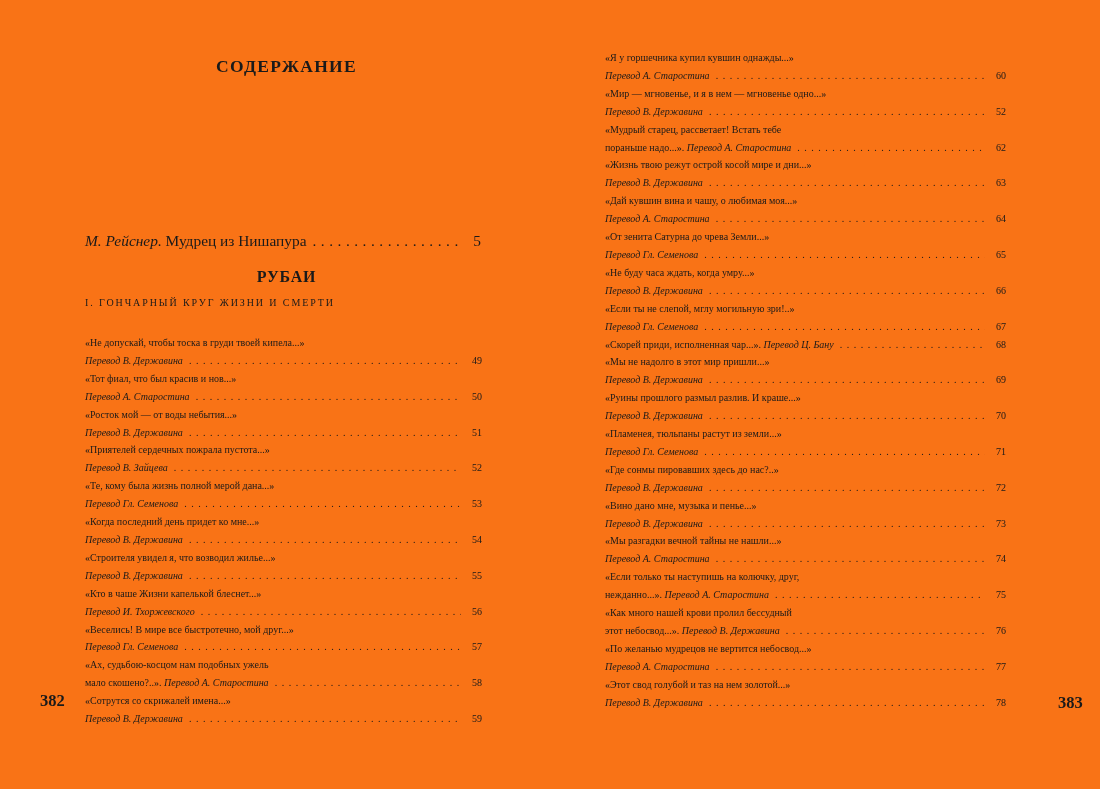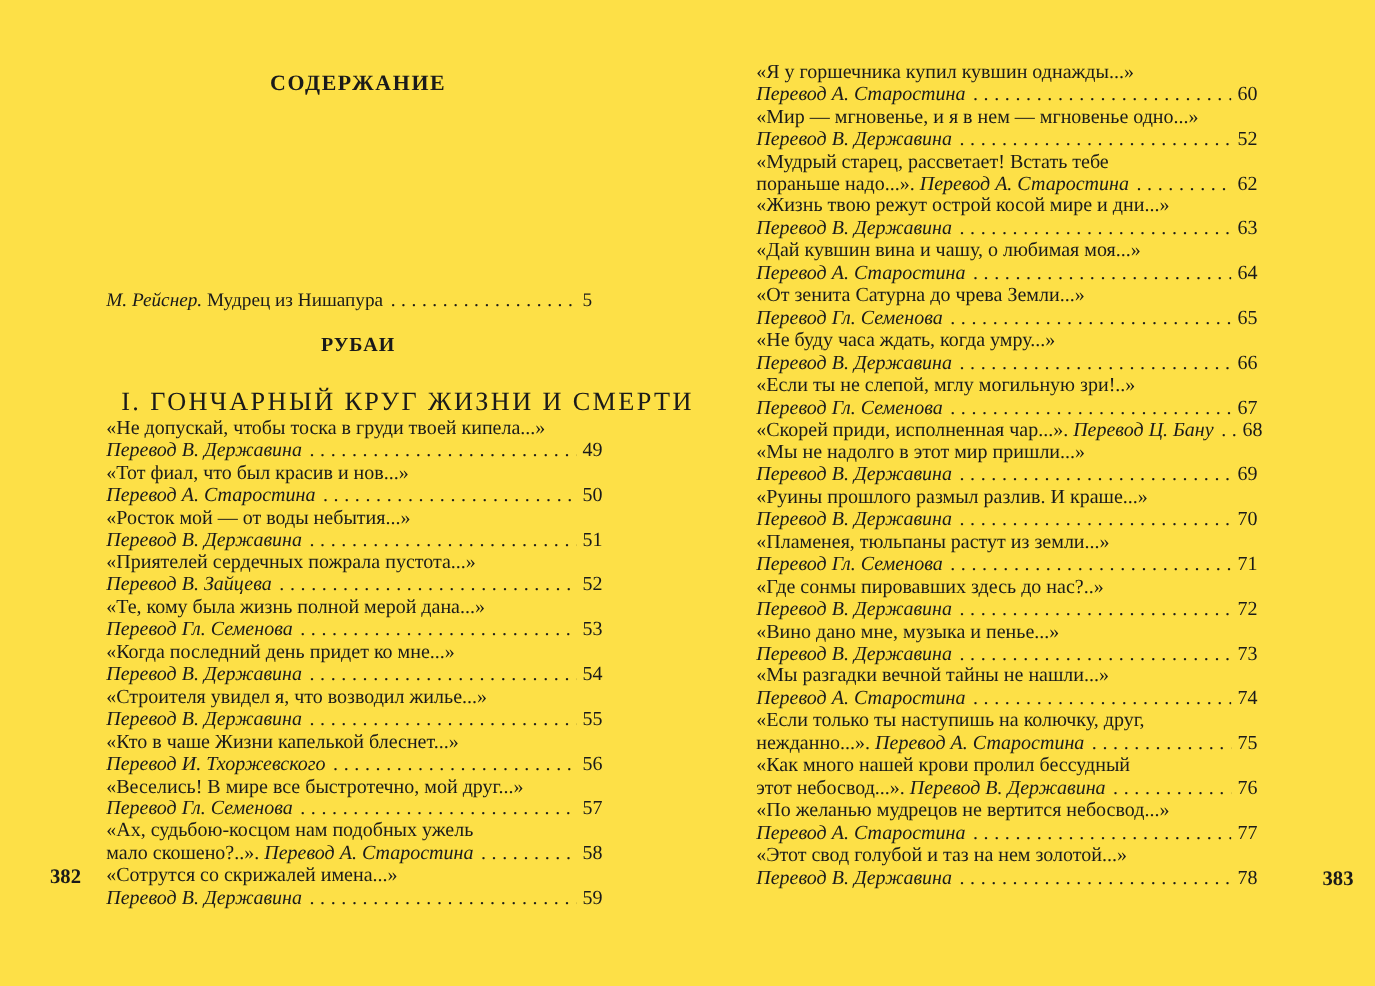--- a/index.html
+++ b/index.html
@@ -4,21 +4,21 @@
 <style>
   html, body {
     margin: 0;
     padding: 0;
     background: #ffffff;
   }
   .spread {
     position: relative;
     width: 1100px;
     height: 789px;
-    background: #fde047;
+    background: #f97316;
     font-family: "Liberation Serif", "DejaVu Serif", serif;
     color: #1a1a1a;
     overflow: hidden;
   }
   .toc-title {
     position: absolute;
     left: 85px;
     top: 56px;
     width: 403px;
     margin: 0;
@@ -48,29 +48,29 @@
     text-align: center;
     font-size: 16px;
     font-weight: bold;
     letter-spacing: 0.8px;
   }
   .section-heading {
     position: absolute;
     left: 85px;
     top: 297px;
     width: 440px;
-    margin: 12px;
-    font-size: 21px;
+    margin: 0;
+    font-size: 10px;
     font-weight: normal;
     letter-spacing: 1.9px;
     white-space: nowrap;
   }
   .entries {
     position: absolute;
-    font-size: 16px;
+    font-size: 10px;
     line-height: 17.9px;
   }
   .entries-left  { left: 85px;  top: 334px; width: 403px; }
   .entries-right { left: 605px; top: 49px;  width: 407px; }
   .entry-title { white-space: nowrap; }
   .entry-row {
     display: flex;
     align-items: baseline;
     white-space: nowrap;
   }
@@ -82,21 +82,21 @@
     margin-left: 6px;
     margin-right: 5px;
     letter-spacing: 4.5px;
     min-width: 12px;
   }
   .dots::after {
     content: "..........................................................................";
   }
   .pgnum {
     min-width: 22px;
-    text-align: left;
+    text-align: center;
     flex: 0 0 auto;
   }
   .folio {
     position: absolute;
     font-weight: bold;
     font-size: 16.5px;
   }
   .folio-left  { left: 40px;   top: 691px; }
   .folio-right { left: 1030px; top: 693px; margin-left: 28px; }
 </style>

